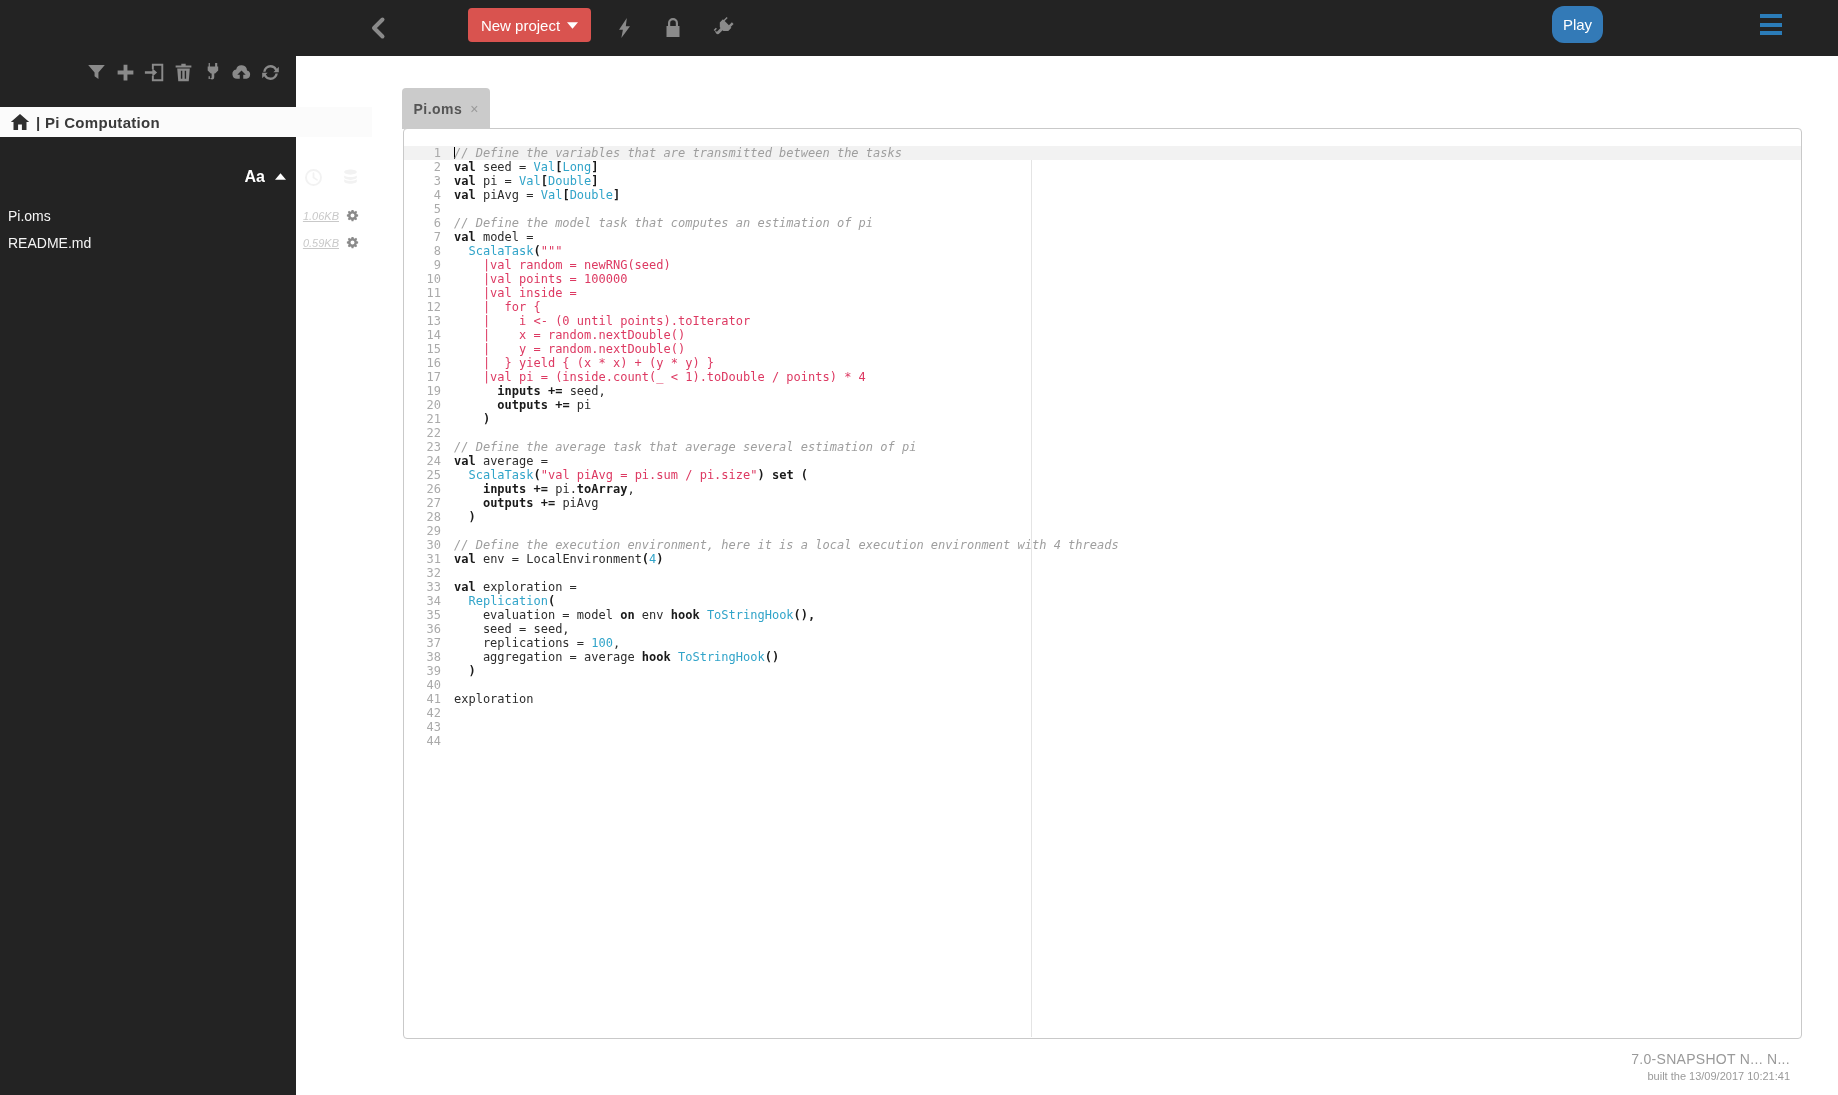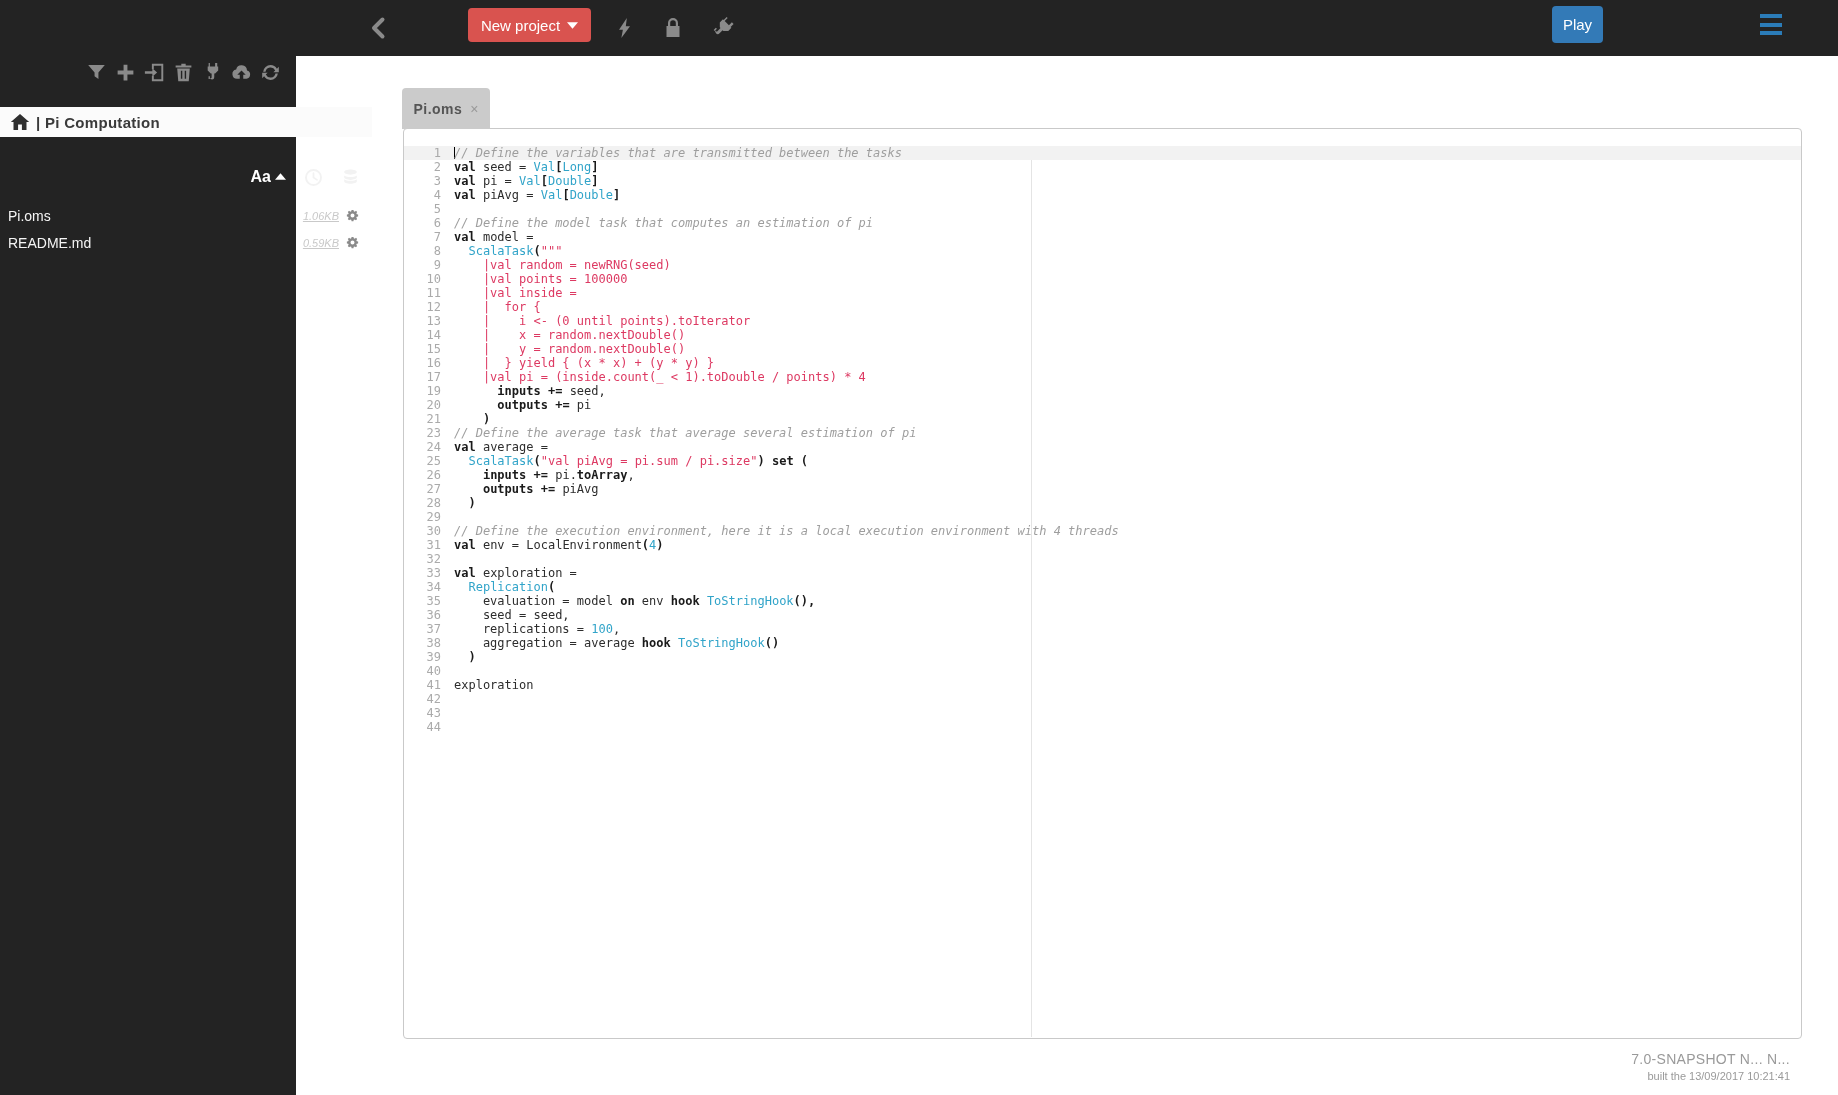--- a/index.html
+++ b/index.html
@@ -11,36 +11,36 @@
   #topbar { left:0; top:0; width:1838px; height:56px; background:#232323; z-index:5; }
   .tb-icon { color:#8a8a8a; display:inline-flex; align-items:center; justify-content:center; }
   .tb-icon svg { display:block; }
   #back-btn { left:364px; top:13px; width:30px; height:30px; cursor:pointer; }
   #new-project-btn { left:468px; top:8px; width:123px; height:34px; background:#d9534f; border:none; border-radius:4px;
      color:#fff; font-size:15px; display:flex; align-items:center; justify-content:center; gap:7px; cursor:pointer; }
   #bolt-btn  { left:612px; top:14px; width:26px; height:28px; }
   #lock-btn  { left:660px; top:13px; width:26px; height:30px; }
   #plug-btn  { left:708px; top:13px; width:28px; height:30px; }
   #plug-btn svg, #side-plug svg { transform:rotate(45deg); }
-  #play-btn { left:1552px; top:6px; width:51px; height:37px; background:#337ab7; border:none; border-radius:4px;
+  #play-btn { left:1552px; top:6px; width:51px; height:37px; background:#337ab7; border:none; border-radius:12px;
      color:#fff; font-size:15px; cursor:pointer; }
   #burger { left:1760px; top:14px; width:22px; height:21px; display:flex; flex-direction:column; justify-content:space-between; cursor:pointer; }
   #burger .bar { height:4px; width:100%; background:#2b7cb8; }
 
   
   #sidebar { left:0; top:0; width:296px; height:1095px; background:#232323; z-index:2; }
   #side-toolbar { left:86px; top:62px; display:flex; gap:8px; }
   #side-toolbar .icon { width:21px; height:21px; color:#8a8a8a; cursor:pointer; }
   #side-toolbar .icon svg { width:21px; height:21px; display:block; }
   #tree-header { left:0; top:107px; width:372px; height:30px; background:#fbfbfb; display:flex; align-items:center; }
   #home-btn { margin-left:10px; width:20px; height:20px; color:#2f2f2f; cursor:pointer; }
   #home-btn svg { width:20px; height:20px; display:block; }
   #tree-title { margin-left:6px; font-size:15px; font-weight:bold; color:#3a3a3a; letter-spacing:.3px; }
   #sort-row { left:0; top:165px; width:360px; height:24px; display:flex; align-items:center; justify-content:flex-end; gap:18px; }
-  #sort-alpha { color:#ffffff; font-size:16px; font-weight:bold; display:flex; align-items:center; gap:4px; cursor:pointer; }
+  #sort-alpha { color:#ffffff; font-size:16px; font-weight:bold; display:flex; align-items:center; gap:10px; cursor:pointer; }
   #sort-alpha svg { display:block; }
   .side-wicon { width:19px; height:19px; color:#f2f2f2; cursor:pointer; }
   .side-wicon svg { width:19px; height:19px; display:block; }
   #file-list { left:0; top:202px; width:372px; }
   .file-row { height:27px; display:flex; align-items:center; padding:0 12px 0 8px; cursor:pointer; }
   .file-name { color:#f5f5f5; font-size:14px; flex:1 1 auto; }
   .file-size { color:#c9c9c9; font-size:11px; font-style:italic; margin-right:6px;text-decoration:underline; }
   .file-gear { width:15px; height:15px; color:#8a8a8a; cursor:pointer; }
   .file-gear svg { width:15px; height:15px; display:block; }
 
@@ -280,20 +280,24 @@
       </div>
       <div class="cm-line">
         <span class="ln">20</span>
         <span class="src"><span class="tok-p">      </span><span class="tok-k">outputs</span><span class="tok-p"> </span><span class="tok-k">+=</span><span class="tok-p"> pi</span></span>
       </div>
       <div class="cm-line">
         <span class="ln">21</span>
         <span class="src"><span class="tok-p">    </span><span class="tok-k">)</span></span>
       </div>
       <div class="cm-line">
+        <span class="ln">22</span>
+        <span class="src"></span>
+      </div>
+      <div class="cm-line">
         <span class="ln">23</span>
         <span class="src"><span class="tok-c">// Define the average task that average several estimation of pi</span></span>
       </div>
       <div class="cm-line">
         <span class="ln">24</span>
         <span class="src"><span class="tok-k">val</span><span class="tok-p"> average =</span></span>
       </div>
       <div class="cm-line">
         <span class="ln">25</span>
         <span class="src"><span class="tok-p">  </span><span class="tok-t">ScalaTask</span><span class="tok-k">(</span><span class="tok-s">"val piAvg = pi.sum / pi.size"</span><span class="tok-k">)</span><span class="tok-p"> </span><span class="tok-k">set</span><span class="tok-p"> </span><span class="tok-k">(</span></span>

